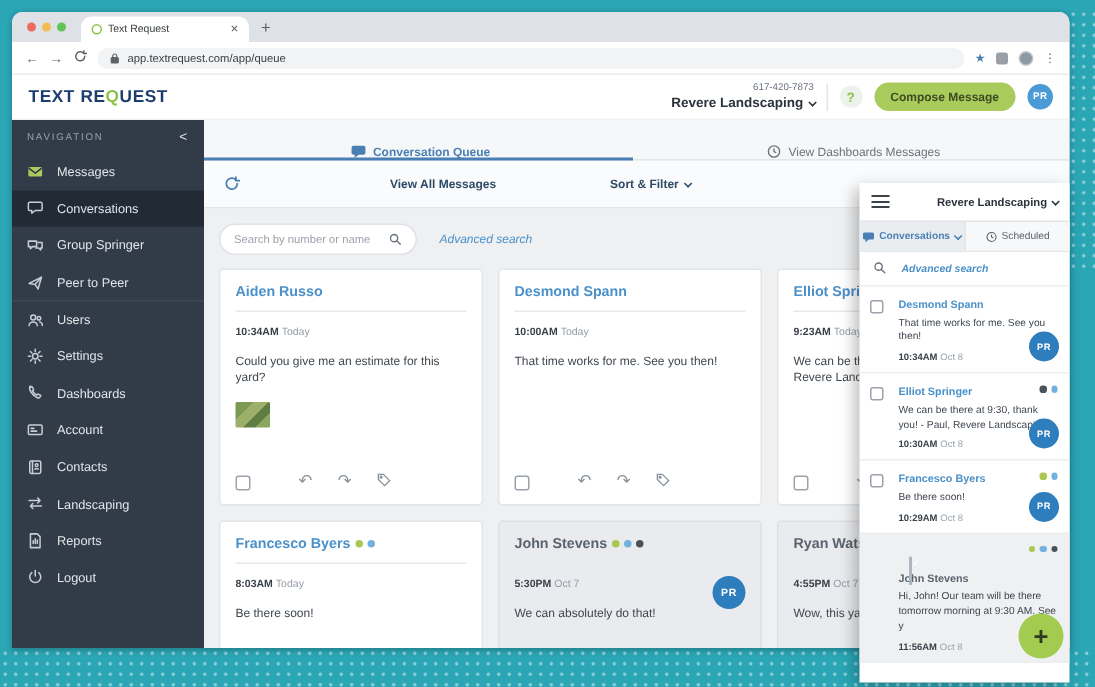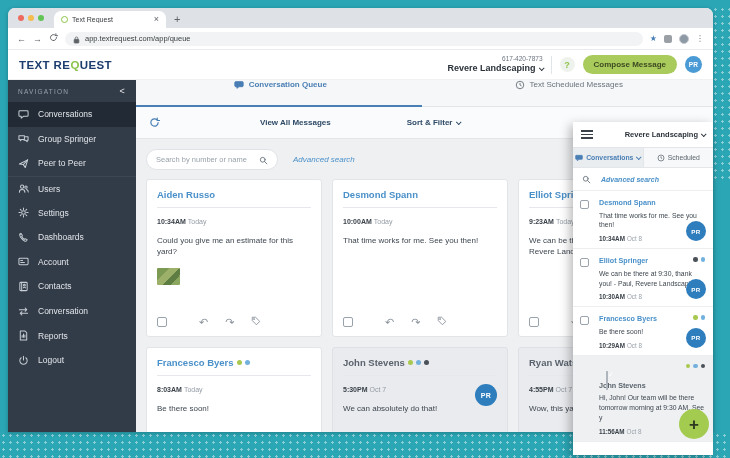--- a/index.html
+++ b/index.html
@@ -52,21 +52,21 @@
   .nav-collapse { margin-left:auto; color:#e8eaed; font-size:9px; }
   .nav-item { height:24.6px; display:flex; align-items:center; padding:0 10px; gap:9px; font-size:8.5px; color:#e2e6ea; flex-shrink:0; }
   .nav-item.active { background:#222a35; }
   .nav-item.sep { border-top:1px solid #3d4653; }
   .nav-ic { width:11px; height:11px; flex-shrink:0; display:flex; }
   .nav-ic svg { width:11px; height:11px; stroke:#c6cdd4; fill:none; stroke-width:1.1; stroke-linecap:round; stroke-linejoin:round; }
   .nav-ic.solid svg { stroke:#323b48; }
 
   .main { flex:1; background:#eef0f2; display:flex; flex-direction:column; overflow:hidden; }
   .main-tabs { height:27px; background:#f6f7f8; display:flex; border-bottom:1px solid #e3e5e8; position:relative; flex-shrink:0; }
-  .mtab { flex:1; display:flex; align-items:flex-start; justify-content:center; gap:5px; font-size:8px; }
+  .mtab { flex:1; display:flex; align-items:flex-end; justify-content:center; gap:5px; font-size:8px; }
   .mtab.active { color:#4a7fb5; font-weight:bold; }
   .mtab.inactive { color:#6a737d; }
   .mtab svg { width:10px; height:10px; fill:none; stroke:currentColor; stroke-width:1.1; }
   .mtab.active svg { fill:#4a7fb5; stroke:#4a7fb5; }
   .underline { position:absolute; left:0; bottom:-1px; width:49.5%; height:2px; background:#4a7fb5; }
 
   .toolbar { height:32px; background:#fafbfc; border-bottom:1px solid #e3e5e8; display:flex; align-items:center; font-size:8px; color:#2e4a66; flex-shrink:0; }
   .refresh { margin-left:13px; width:11px; height:11px; }
   .refresh svg { width:11px; height:11px; stroke:#4a7fb5; fill:none; stroke-width:1.3; stroke-linecap:round; }
   .tb-viewall { margin-left:100px; font-weight:bold; }
@@ -196,20 +196,29 @@
   </div>
 
   <div class="app-body">
 
     <nav class="sidebar">
       <div class="nav-head">
         <span>NAVIGATION</span>
         <span class="nav-collapse">&lt;</span>
       </div>
 
+      <div class="nav-item">
+        <span class="nav-ic solid">
+            <svg viewBox="0 0 12 12">
+              <rect x="1" y="2.5" width="10" height="7" rx="1" fill="#a8cb5c" stroke="none"></rect>
+              <path d="M1.5 3.5 6 7l4.5-3.5"></path>
+            </svg>
+          </span>
+        <span>Messages</span>
+      </div>
       <div class="nav-item active">
         <span class="nav-ic">
             <svg viewBox="0 0 12 12">
               <path d="M2 2h8a1 1 0 0 1 1 1v4a1 1 0 0 1-1 1H6L3.5 10V8H2a1 1 0 0 1-1-1V3a1 1 0 0 1 1-1z"></path>
             </svg>
           </span>
         <span>Conversations</span>
       </div>
       <div class="nav-item">
         <span class="nav-ic">
@@ -277,21 +286,21 @@
           </span>
         <span>Contacts</span>
       </div>
       <div class="nav-item">
         <span class="nav-ic">
             <svg viewBox="0 0 12 12">
               <path d="M1.5 4h8M7.8 2.2 9.5 4 7.8 5.8"></path>
               <path d="M10.5 8h-8M4.2 6.2 2.5 8l1.7 1.8"></path>
             </svg>
           </span>
-        <span>Conversation</span>
+        <span>Landscaping</span>
       </div>
       <div class="nav-item">
         <span class="nav-ic">
             <svg viewBox="0 0 12 12">
               <path d="M2.5 1h5l2 2v8h-7z"></path>
               <path d="M4.5 8V6M6 8V4.5M7.5 8V5.5"></path>
             </svg>
           </span>
         <span>Reports</span>
       </div>
@@ -313,21 +322,21 @@
           <svg viewBox="0 0 12 12">
               <path d="M2 2h8a1 1 0 0 1 1 1v4a1 1 0 0 1-1 1H6L3.5 10V8H2a1 1 0 0 1-1-1V3a1 1 0 0 1 1-1z"></path>
             </svg>
           <span>Conversation Queue</span>
         </div>
         <div class="mtab inactive">
           <svg viewBox="0 0 12 12">
               <circle cx="6" cy="6" r="4.5"></circle>
               <path d="M6 3.5V6l1.8 1"></path>
             </svg>
-          <span>Text Scheduled Messages</span>
+          <span>View Dashboards Messages</span>
         </div>
         <div class="underline"></div>
       </div>
 
       <div class="toolbar">
         <span class="refresh"><svg viewBox="0 0 12 12">
               <path d="M10 6a4 4 0 1 1-1.1-2.8"></path>
               <path d="M9 1.2v2.6h2.5"></path>
             </svg></span>
         <span class="tb-viewall">View All Messages</span>

